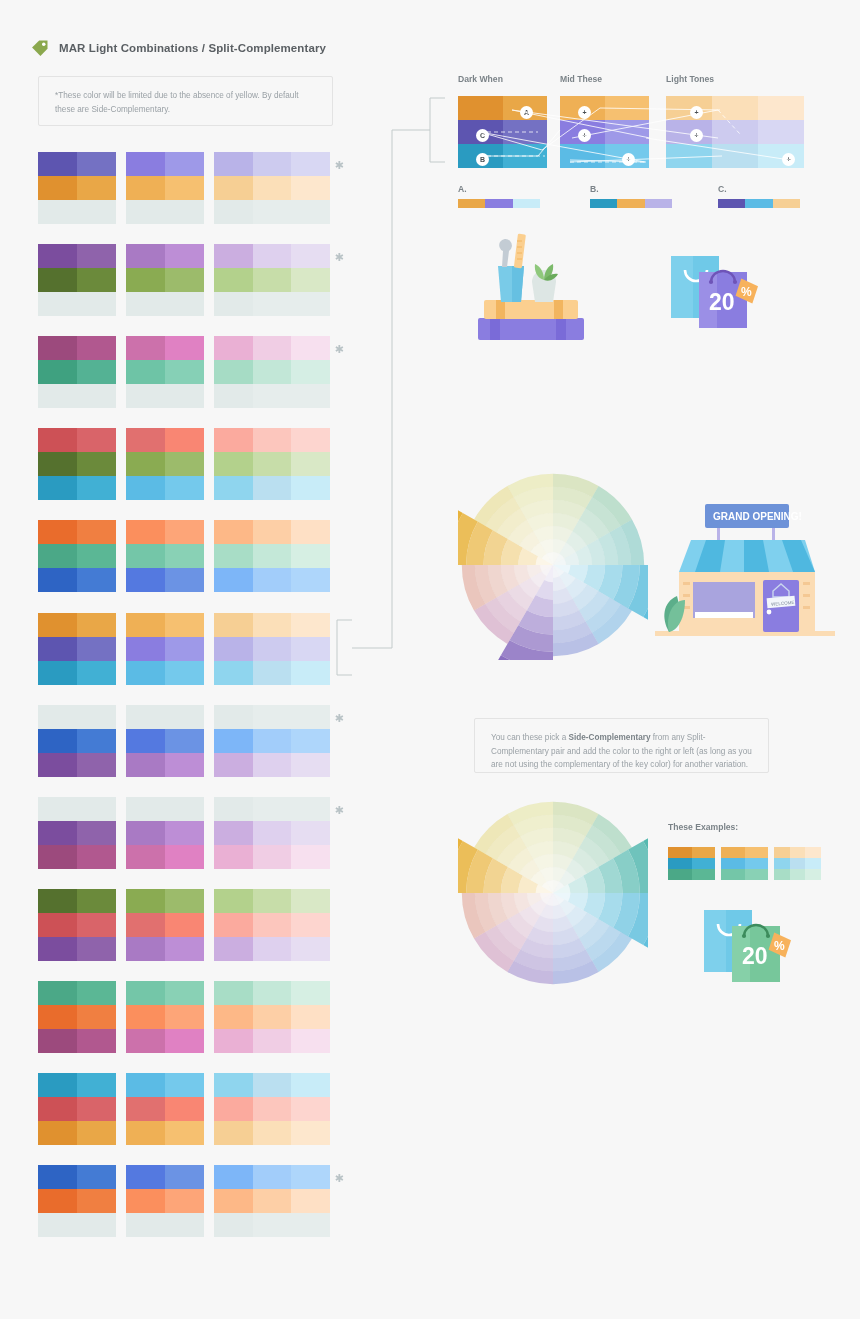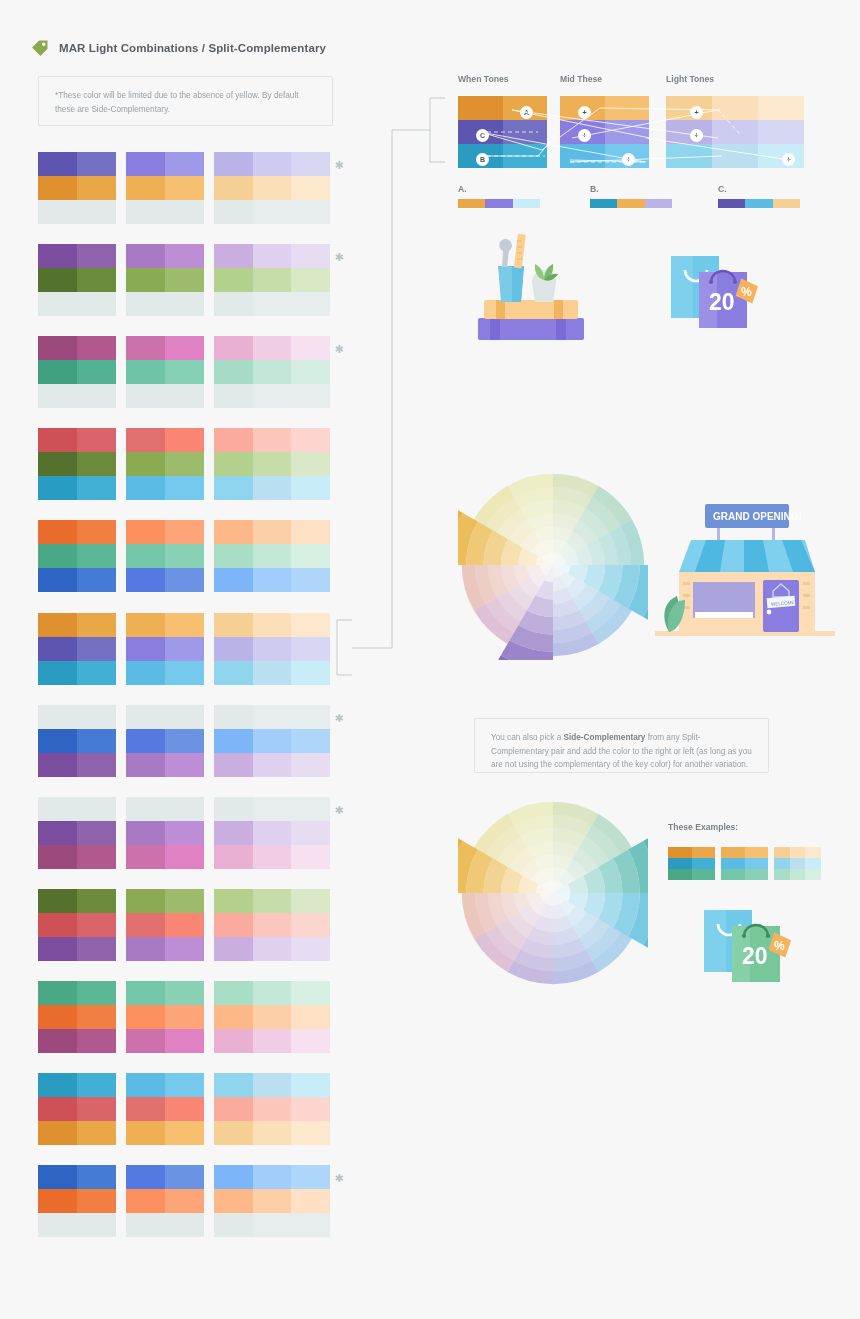--- a/index.html
+++ b/index.html
@@ -602,21 +602,21 @@
 <div id="connector">
   <svg width="130" height="590" viewBox="0 0 130 590">
     <path d="M115 8 L100 8 L100 72 L115 72" fill="none" stroke="#c3cbcb" stroke-width="1"></path>
     <path d="M100 40 L62 40 L62 558 L22 558" fill="none" stroke="#c3cbcb" stroke-width="1"></path>
     <path d="M22 530 L7 530 L7 585 L22 585" fill="none" stroke="#c3cbcb" stroke-width="1"></path>
   </svg>
 </div>
 
 <div id="right-column">
 
-  <div class="tone-heading" style="left:8px; top:74px;">When Tones</div>
+  <div class="tone-heading" style="left:8px; top:74px;">Dark When</div>
   <div class="tone-heading" style="left:110px; top:74px;">Mid These</div>
   <div class="tone-heading" style="left:216px; top:74px;">Light Tones</div>
 
   <div class="tone-block" id="tone-dark" style="left: 8px; width: 89px; position: absolute;">
       <div class="pcol">
         <div class="pcell" style="background: rgb(224, 145, 47);"></div>
         <div class="pcell" style="background: rgb(93, 85, 176);"></div>
         <div class="pcell" style="background: rgb(42, 155, 193);"></div>
       </div>
       <div class="pcol">
@@ -852,21 +852,21 @@
     <rect x="108" y="82" width="36" height="52" rx="2" fill="#8a7de0"></rect>
     <path d="M118 93 L126 86 L134 93 L134 99 L118 99 Z" fill="none" stroke="#c9d6ee" stroke-width="1.4"></path>
     <rect x="112" y="99" width="28" height="10" fill="#f2f6fb" transform="rotate(-5 126 104)"></rect>
     <text x="116" y="107" font-family="Liberation Sans, sans-serif" font-size="4.5" fill="#7f8b9b" transform="rotate(-5 126 104)">WELCOME</text>
     <circle cx="114" cy="114" r="2.4" fill="#ffffff"></circle>
     <path d="M14 134 C6 120 8 104 22 98 C26 112 24 128 14 134 Z" fill="#5cae8a"></path>
     <path d="M14 134 C10 118 18 102 30 102 C30 118 24 132 14 134 Z" fill="#74c09a"></path>
   </svg>
 
   <div class="note-box" style="left:24px; top:718px; width:295px; height:55px;">
-    <p><span>You can also pick a </span><b>Side-Complementary</b><span> from any Split-Complementary pair and add the color to the right or left (as long as you are not using the complementary of the key color) for another variation.</span></p>
+    <p><span>You can these pick a </span><b>Side-Complementary</b><span> from any Split-Complementary pair and add the color to the right or left (as long as you are not using the complementary of the key color) for another variation.</span></p>
   </div>
 
   <div style="position:absolute; left:8px; top:798px;">
     <svg id="wheel-1" width="190" height="190" viewBox="0 0 200 200">
         <path d="M81.71428571428572 100 A18.285714285714285 18.285714285714285 0 0 1 84.1641069022274 90.85714285714286 L100 100 A0 0 0 0 0 100 100 Z" fill="rgb(252,246,232)" opacity="1"></path>
         <path d="M63.42857142857143 100 A36.57142857142857 36.57142857142857 0 0 1 68.32821380445482 81.71428571428572 L84.1641069022274 90.85714285714286 A18.285714285714285 18.285714285714285 0 0 0 81.71428571428572 100 Z" fill="rgb(249,235,203)" opacity="1"></path>
         <path d="M45.142857142857146 100 A54.857142857142854 54.857142857142854 0 0 1 52.49232070668222 72.57142857142858 L68.32821380445482 81.71428571428572 A36.57142857142857 36.57142857142857 0 0 0 63.42857142857143 100 Z" fill="rgb(245,224,174)" opacity="1"></path>
         <path d="M26.85714285714286 99.99999999999999 A73.14285714285714 73.14285714285714 0 0 1 36.65642760890963 63.42857142857144 L52.49232070668222 72.57142857142858 A54.857142857142854 54.857142857142854 0 0 0 45.142857142857146 100 Z" fill="rgb(242,212,146)" opacity="1"></path>
         <path d="M8.571428571428584 99.99999999999999 A91.42857142857142 91.42857142857142 0 0 1 20.82053451113704 54.2857142857143 L36.65642760890963 63.42857142857144 A73.14285714285714 73.14285714285714 0 0 0 26.85714285714286 99.99999999999999 Z" fill="rgb(239,201,117)" opacity="1"></path>
         <path d="M-9.714285714285708 99.99999999999999 A109.71428571428571 109.71428571428571 0 0 1 4.984641413364443 45.14285714285715 L20.82053451113704 54.2857142857143 A91.42857142857142 91.42857142857142 0 0 0 8.571428571428584 99.99999999999999 Z" fill="rgb(235,190,89)" opacity="1"></path>

